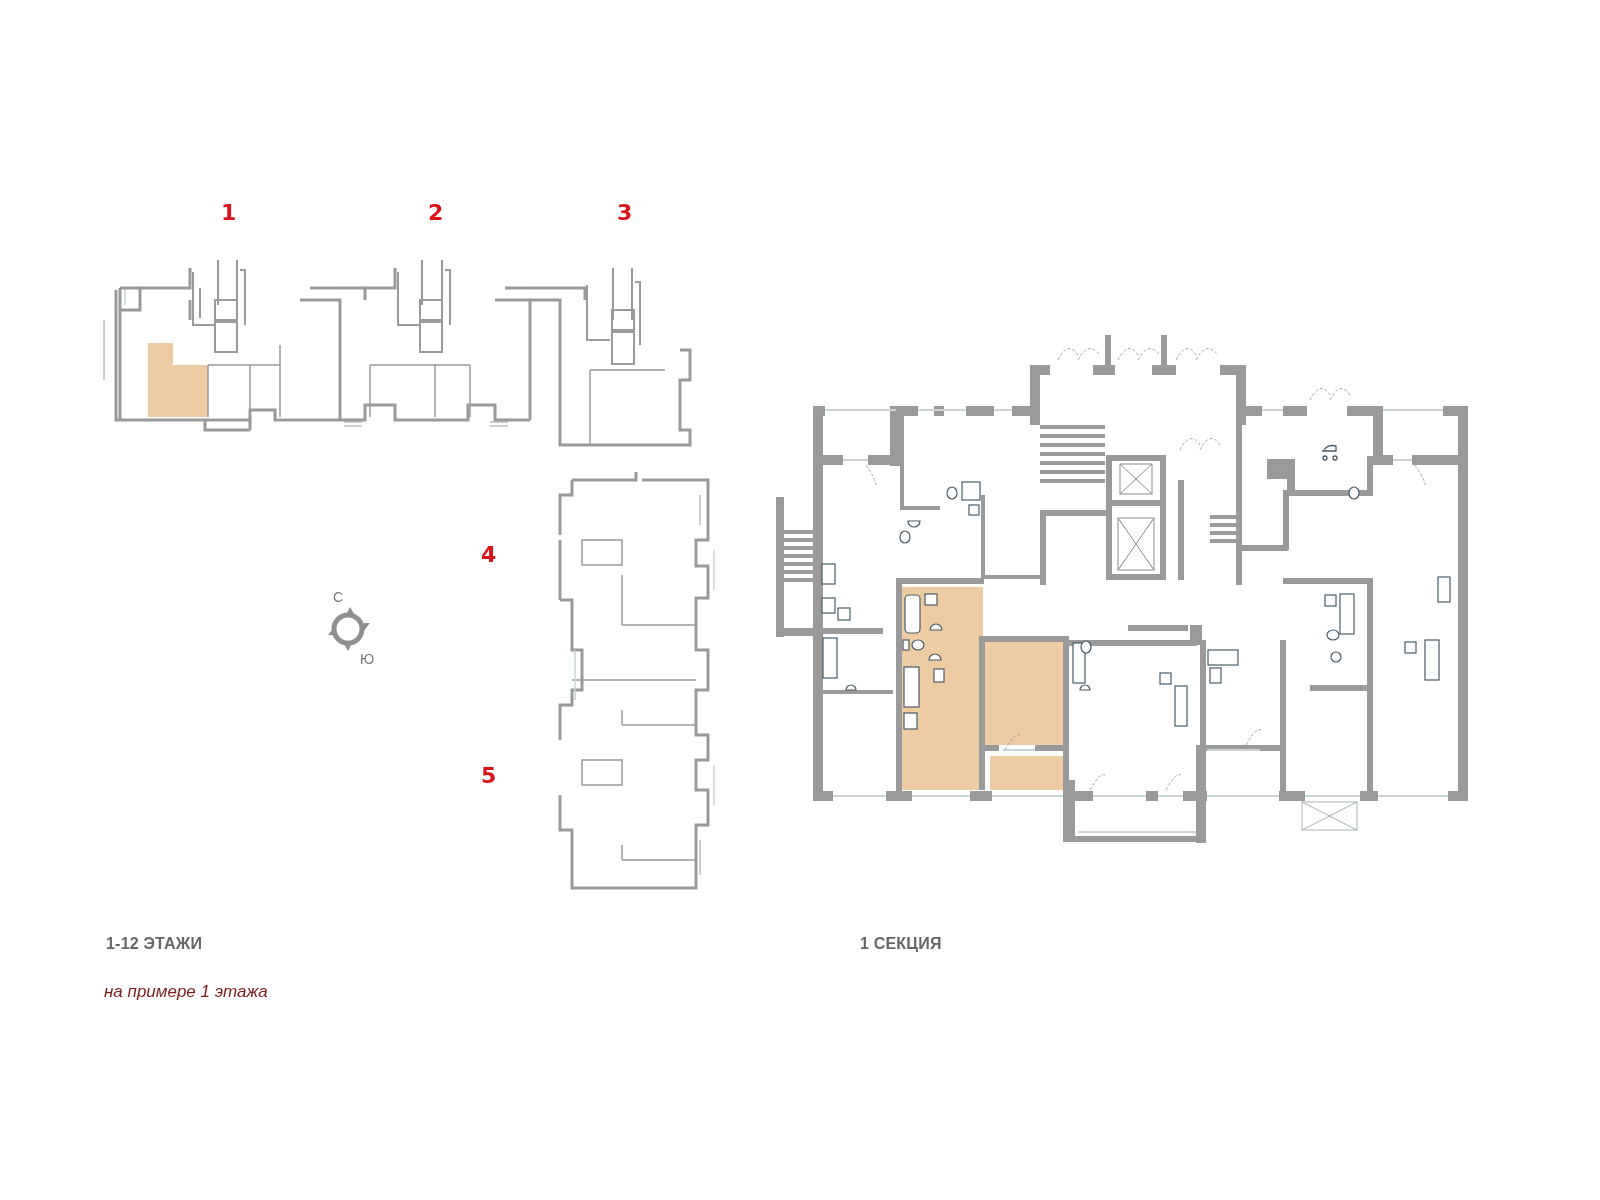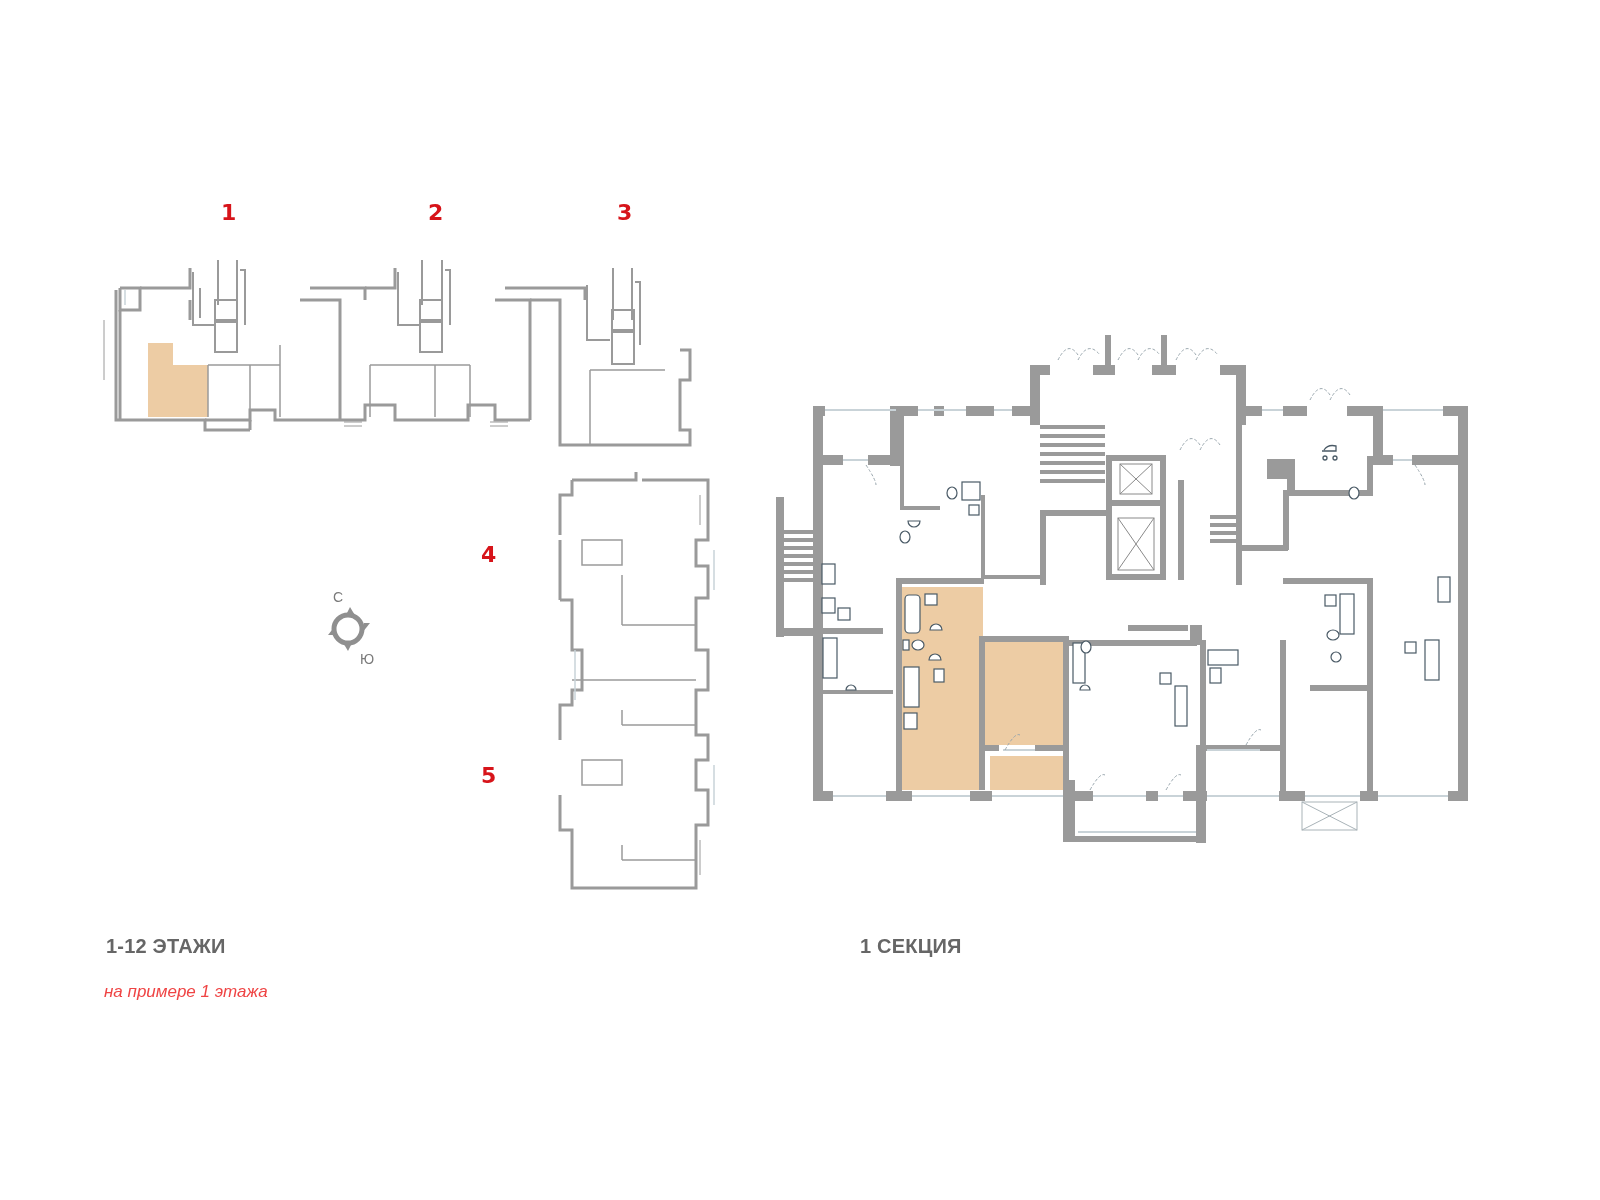--- a/index.html
+++ b/index.html
@@ -1,20 +1,20 @@
 <!DOCTYPE html>
 <html><head>
 <meta charset="utf-8">
 <style>
   html, body { margin: 0; padding: 0; background: #ffffff; }
   body { width: 1600px; height: 1200px; position: relative; overflow: hidden; font-family: "DejaVu Sans", sans-serif; }
   .abs { position: absolute; }
   .section-num { position: absolute; color: #d7141a; font-weight: bold; font-size: 22px; font-family: "DejaVu Sans", sans-serif; line-height: 1; }
-  .title-label { position: absolute; color: #666666; font-weight: bold; font-size: 20px; font-family: "Liberation Sans", sans-serif; letter-spacing: 0.2px; }
-  .subtitle-label { position: absolute; color: #ef4444; font-style: italic; font-size: 17px; font-family: "Liberation Sans", sans-serif; }
+  .title-label { position: absolute; color: #666666; font-weight: bold; font-size: 16px; font-family: "Liberation Sans", sans-serif; letter-spacing: 0.2px; }
+  .subtitle-label { position: absolute; color: #7f1d1d; font-style: italic; font-size: 17px; font-family: "Liberation Sans", sans-serif; }
   .compass-label { position: absolute; color: #7a7a7a; font-size: 14px; font-family: "Liberation Sans", sans-serif; }
   svg { position: absolute; overflow: visible; }
   .w { fill: #9a9a9a; }
   .wl { stroke: #9a9a9a; fill: none; }
   .win { stroke: #c9d3d8; fill: none; }
   .fx { stroke: #4a5a66; fill: #ffffff; stroke-width: 1.2; }
   .door { stroke: #9aa7ae; fill: none; stroke-width: 1; stroke-dasharray: 3 2; }
 </style>
 </head>
 <body>

